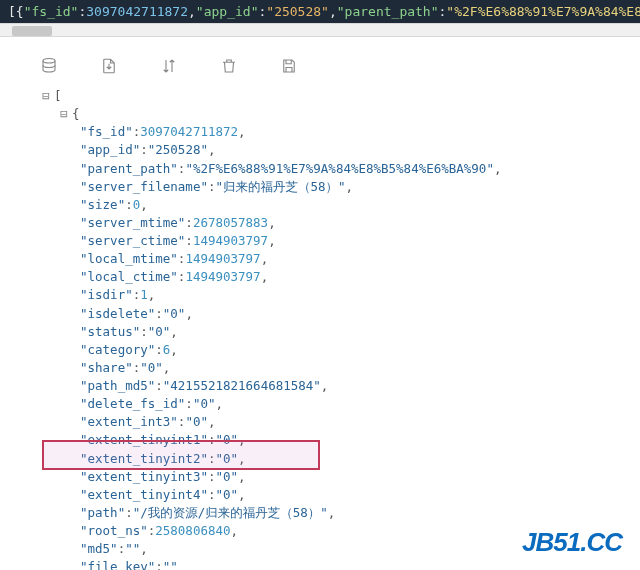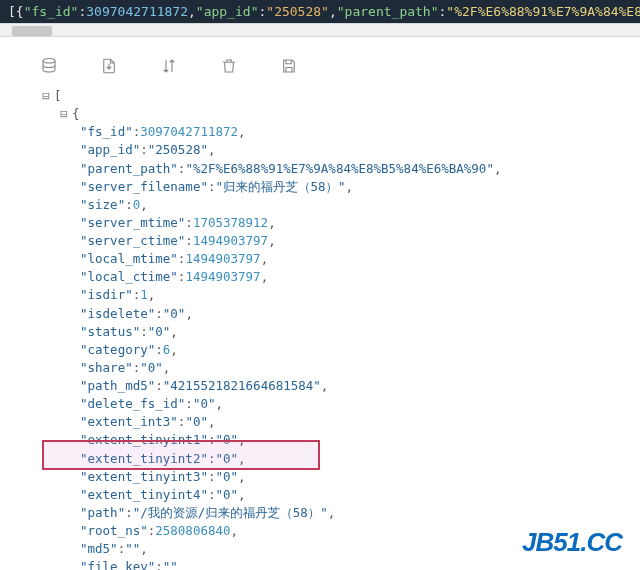--- a/index.html
+++ b/index.html
@@ -145,21 +145,21 @@
 
   <div class="json-wrap">
     <div class="json-area">
       <div class="row"><span class="gutter">⊟</span><span class="punct">[</span></div>
       <div class="row indent1"><span class="gutter">⊟</span><span class="punct">{</span></div>
       <div class="row indent2"><span class="key">"fs_id"</span><span class="punct">:</span><span class="num">3097042711872</span><span class="punct">,</span></div>
       <div class="row indent2"><span class="key">"app_id"</span><span class="punct">:</span><span class="str">"250528"</span><span class="punct">,</span></div>
       <div class="row indent2"><span class="key">"parent_path"</span><span class="punct">:</span><span class="str">"%2F%E6%88%91%E7%9A%84%E8%B5%84%E6%BA%90"</span><span class="punct">,</span></div>
       <div class="row indent2"><span class="key">"server_filename"</span><span class="punct">:</span><span class="str">"归来的福丹芝（58）"</span><span class="punct">,</span></div>
       <div class="row indent2"><span class="key">"size"</span><span class="punct">:</span><span class="num">0</span><span class="punct">,</span></div>
-      <div class="row indent2"><span class="key">"server_mtime"</span><span class="punct">:</span><span class="num">1705378912</span><span class="punct">,</span></div>
+      <div class="row indent2"><span class="key">"server_mtime"</span><span class="punct">:</span><span class="num">2678057883</span><span class="punct">,</span></div>
       <div class="row indent2"><span class="key">"server_ctime"</span><span class="punct">:</span><span class="num">1494903797</span><span class="punct">,</span></div>
       <div class="row indent2"><span class="key">"local_mtime"</span><span class="punct">:</span><span class="num">1494903797</span><span class="punct">,</span></div>
       <div class="row indent2"><span class="key">"local_ctime"</span><span class="punct">:</span><span class="num">1494903797</span><span class="punct">,</span></div>
       <div class="row indent2"><span class="key">"isdir"</span><span class="punct">:</span><span class="num">1</span><span class="punct">,</span></div>
       <div class="row indent2"><span class="key">"isdelete"</span><span class="punct">:</span><span class="str">"0"</span><span class="punct">,</span></div>
       <div class="row indent2"><span class="key">"status"</span><span class="punct">:</span><span class="str">"0"</span><span class="punct">,</span></div>
       <div class="row indent2"><span class="key">"category"</span><span class="punct">:</span><span class="num">6</span><span class="punct">,</span></div>
       <div class="row indent2"><span class="key">"share"</span><span class="punct">:</span><span class="str">"0"</span><span class="punct">,</span></div>
       <div class="row indent2"><span class="key">"path_md5"</span><span class="punct">:</span><span class="str">"4215521821664681584"</span><span class="punct">,</span></div>
       <div class="row indent2"><span class="key">"delete_fs_id"</span><span class="punct">:</span><span class="str">"0"</span><span class="punct">,</span></div>

